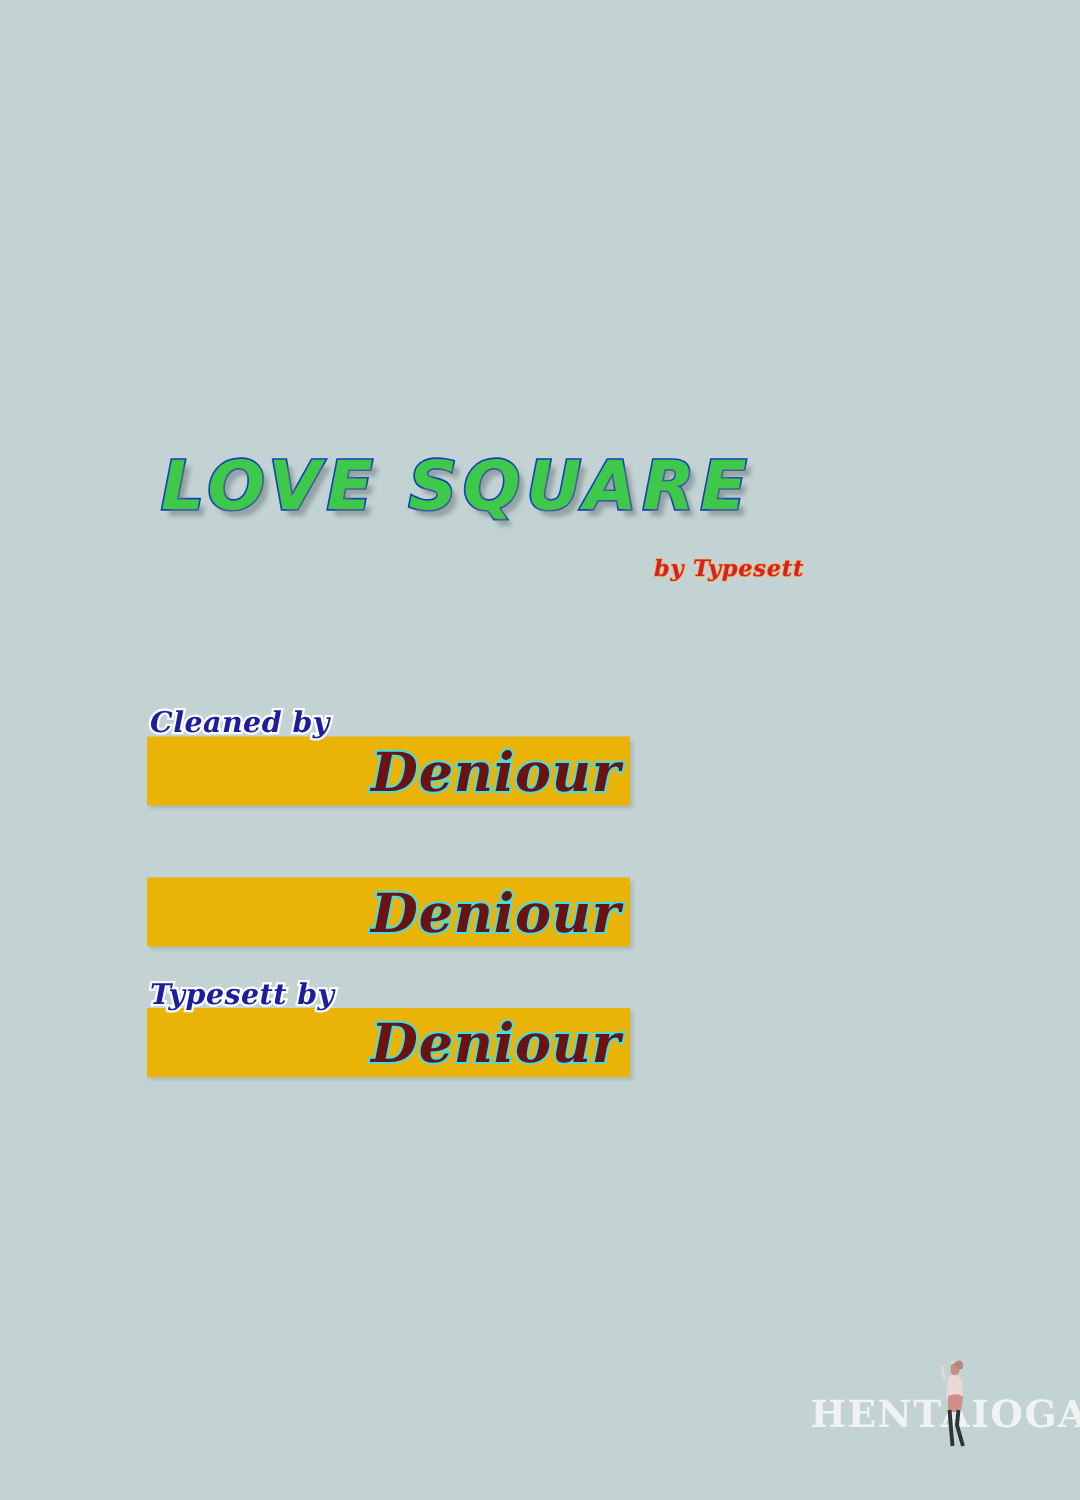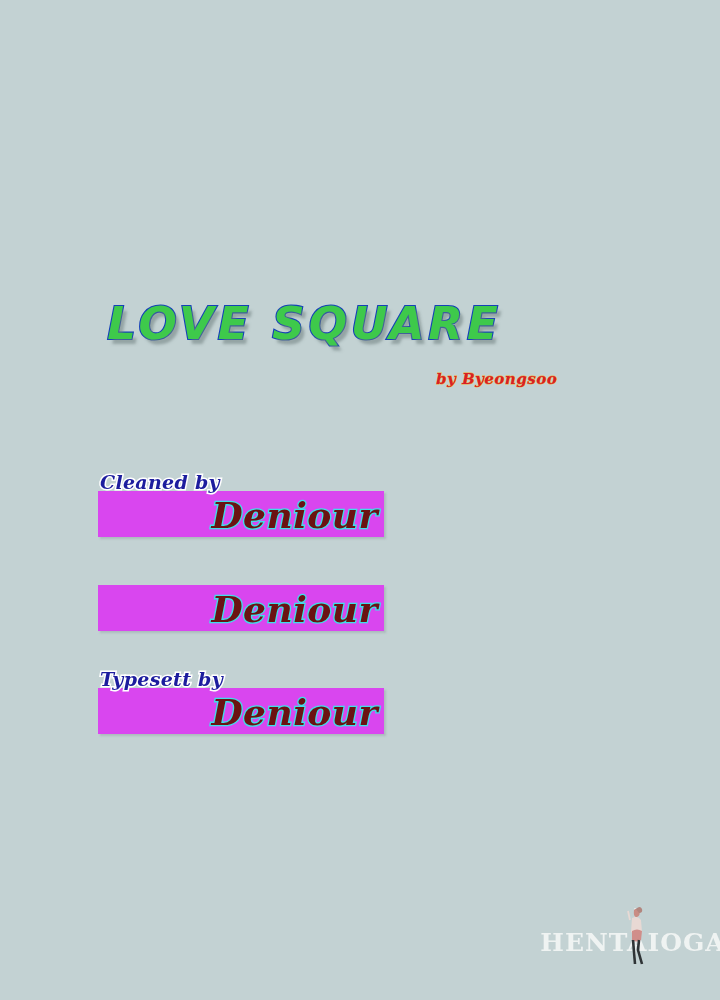--- a/index.html
+++ b/index.html
@@ -65,27 +65,27 @@
 
   
   .credit-row {
     position: absolute;
     left: 98px;
     width: 315px;
   }
 
   .credit-row.r1 { top: 491px; }
   .credit-row.r2 { top: 585px; }
-  .credit-row.r3 { top: 688px; border-radius: 23px; }
+  .credit-row.r3 { top: 672px; border-radius: 23px; }
 
   .credit-box {
     position: relative;
-    width: 286px;
+    width: 322px;
     height: 46px;
-    background: #d946ef;
+    background: #eab308;
     box-shadow: 2px 2px 2px rgba(120,135,135,0.30);
   }
 
   .credit-label {
     position: absolute;
     left: 2px;
     top: -20px;
     font-family: "DejaVu Serif", serif;
     font-size: 19px;
     font-weight: 700;
@@ -149,21 +149,21 @@
 <body>
 
 <div id="page">
 
   <div class="title-block">
     <div class="title-shadow-wrap">
       <div class="main-title">LOVE SQUARE</div>
     </div>
   </div>
 
-  <div class="byline">by Byeongsoo</div>
+  <div class="byline">by Typesett</div>
 
   <div class="credit-row r1">
     <div class="credit-box">
       <span class="credit-label">Cleaned by</span>
       <span class="credit-value">Deniour</span>
     </div>
   </div>
 
   <div class="credit-row r2">
     <div class="credit-box">

